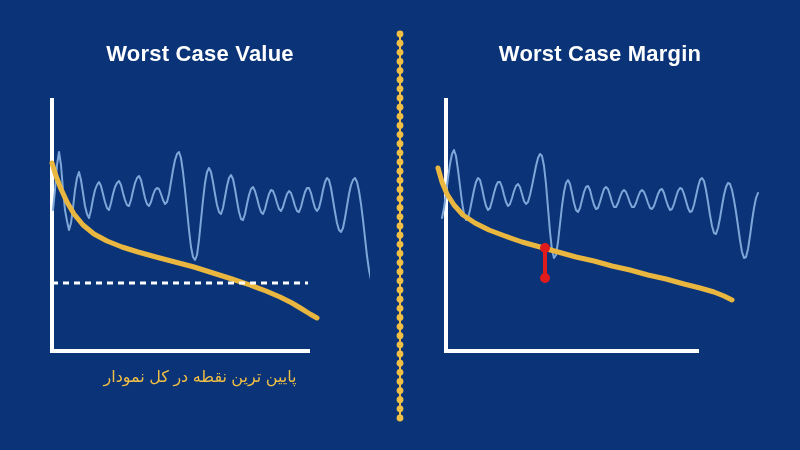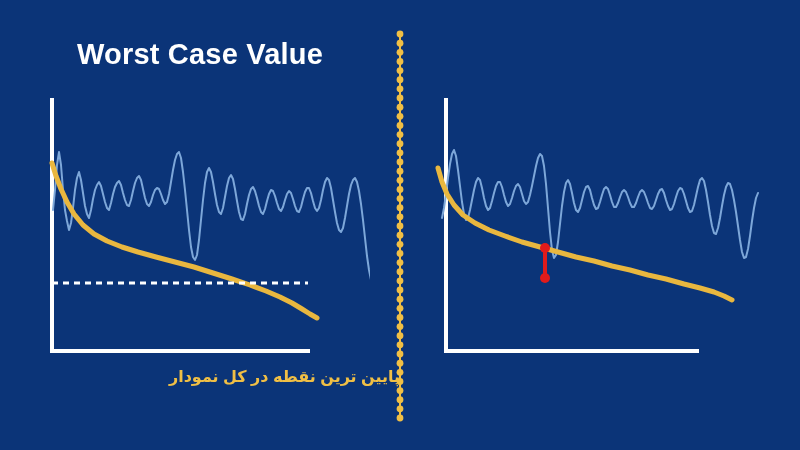--- a/index.html
+++ b/index.html
@@ -34,36 +34,37 @@
   #panel-right { left: 400px; }
 
   
   .panel-title {
     position: absolute;
     top: 40px;
     left: 0;
     width: 400px;
     text-align: center;
     color: #ffffff;
-    font-size: 29px;
+    font-size: 22px;
     font-weight: bold;
     letter-spacing: 0.2px;
     line-height: 28px;
     white-space: nowrap;
   }
 
   
   .panel-caption {
     position: absolute;
     top: 366px;
     left: 0;
     width: 400px;
+    text-align: center;
     color: #f0bf45;
     font-size: 16px;
-    font-weight: bold;
+    font-weight: normal;
     direction: rtl;
     unicode-bidi: bidi-override;
     line-height: 22px;
     white-space: nowrap;
   }
 
   
   .chart-svg {
     position: absolute;
     top: 90px;
@@ -149,20 +150,21 @@
         <circle cx="7" cy="351.43" r="3.4" fill="#f0bf45"></circle>
         <circle cx="7" cy="360.57" r="3.4" fill="#f0bf45"></circle>
         <circle cx="7" cy="369.71" r="3.4" fill="#f0bf45"></circle>
         <circle cx="7" cy="378.86" r="3.4" fill="#f0bf45"></circle>
         <circle cx="7" cy="388.00" r="3.4" fill="#f0bf45"></circle>
       </g>
   </svg>
 
   <div class="panel" id="panel-right">
 
+    <div class="panel-title">Worst Case Margin</div>
 
     <svg class="chart-svg" id="svg-right" viewBox="0 0 340 275">
 
       <polyline points="16,10 16,261 267,261" fill="none" stroke="#ffffff" stroke-width="4" stroke-linecap="square" stroke-linejoin="miter"></polyline>
 
       <polyline id="right-signal" fill="none" stroke="#7da7d9" stroke-width="2" stroke-linecap="round" stroke-linejoin="round" points="12,128 14,118 16,104 18,88 20,74 22,64 24,60 26,66 28,80 30,96 32,112 34,124 36,130 38,128 40,120 42,110 44,100 46,92 48,88 50,90 52,98 54,108 56,116 58,120 60,118 62,111 64,103 66,96 68,92 70,92 72,97 74,105 76,112 78,116 80,114 82,108 84,101 86,96 88,94 90,97 92,104 94,111 96,114 98,112 100,105 102,96 104,86 106,76 108,68 110,64 112,66 114,76 116,94 118,118 120,142 122,160 124,168 126,165 128,152 130,134 132,116 134,102 136,93 138,90 140,94 142,103 144,113 146,120 148,122 150,118 152,110 154,102 156,97 158,96 160,100 162,108 164,115 166,119 168,118 170,112 172,105 174,99 176,97 178,99 180,105 182,112 184,117 186,117 188,113 190,107 192,102 194,100 196,102 198,107 200,113 202,117 204,117 206,113 208,107 210,102 212,100 214,102 216,107 218,113 220,118 222,119 224,116 226,110 228,104 230,100 232,99 234,103 236,110 238,116 240,120 242,119 244,114 246,107 248,101 250,98 252,99 254,104 256,111 258,118 260,122 262,121 264,115 266,106 268,97 270,90 272,88 274,91 276,100 278,112 280,125 282,136 284,143 286,144 288,138 290,128 292,116 294,105 296,97 298,93 300,94 302,100 304,110 306,122 308,136 310,150 312,162 314,168 316,167 318,159 320,146 322,131 324,118 326,108 328,103"></polyline>
 
       <polyline id="right-spec" fill="none" stroke="#e9b73f" stroke-width="5" stroke-linecap="round" stroke-linejoin="round" points="8,78 12,92 17,104 24,115 33,125 45,133 59,140 75,146 92,152 110,157 128,162 146,167 164,171 182,176 200,180 218,185 236,189 254,194 270,198 284,202 294,206 302,210"></polyline>
 
       <g id="right-marker">

